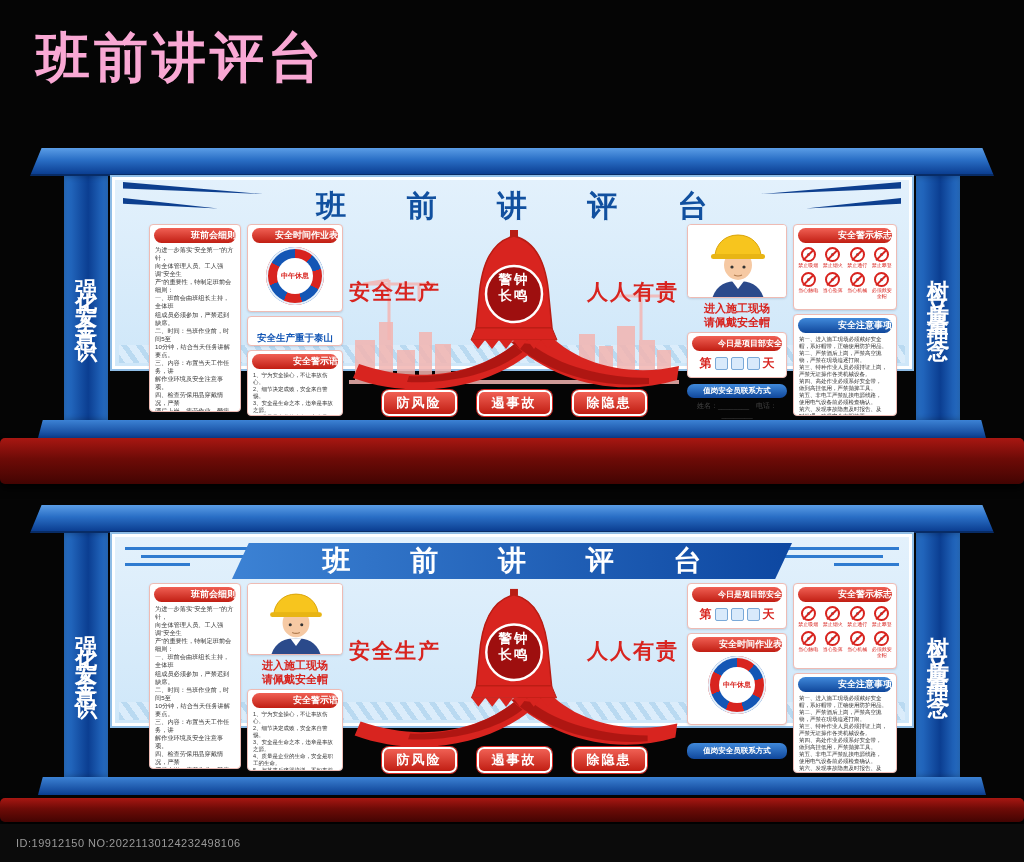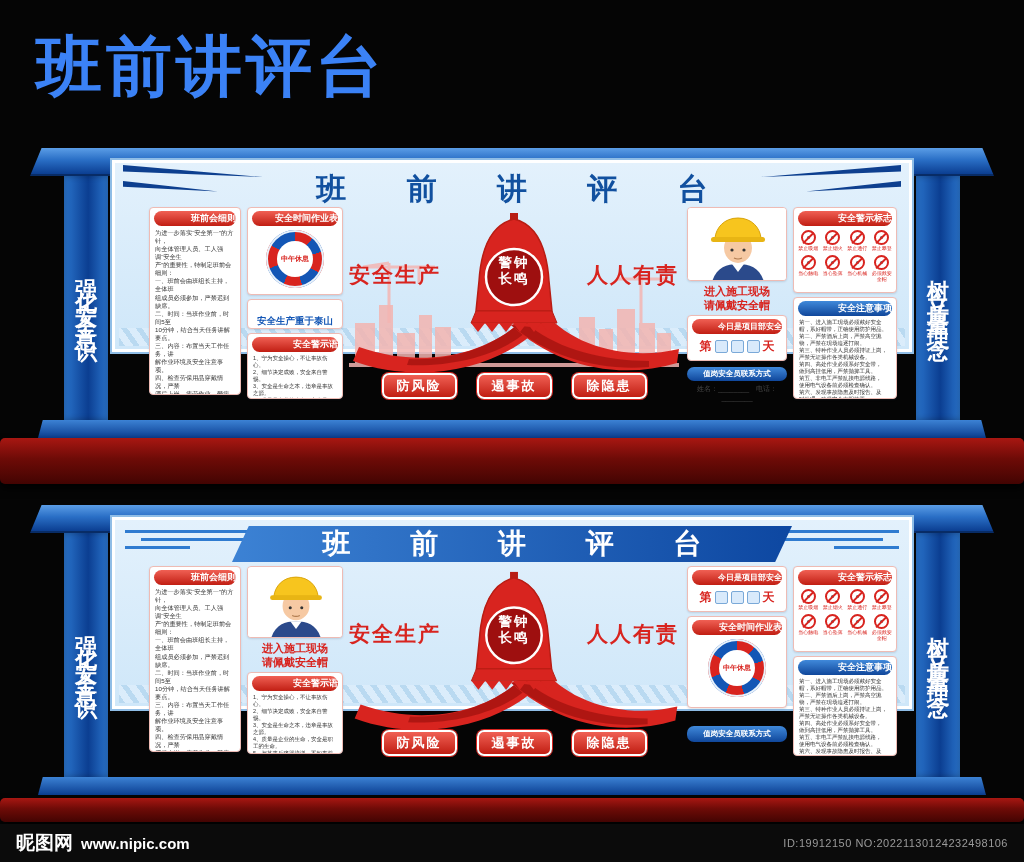--- a/index.html
+++ b/index.html
@@ -3,22 +3,22 @@
 <meta charset="utf-8">
 <style>
   * { margin:0; padding:0; box-sizing:border-box; }
   body { background:#000; }
   .stage {
     position:relative; width:1024px; height:862px; overflow:hidden;
     background:#050505; font-family:"Liberation Sans", sans-serif;
   }
   
   .main-title {
-    position:absolute; left:36px; top:22px; color:#3b82f6;
-    font-size:66px; font-weight:900; letter-spacing:4px;
+    position:absolute; left:36px; top:22px; color:#f9a8d4;
+    font-size:54px; font-weight:900; letter-spacing:4px;
   }
   
   .beam {
     position:absolute; left:0; width:1024px;
     background:linear-gradient(180deg,#a81712,#6e0b07 45%,#430402);
     border-radius:5px; box-shadow:0 5px 8px rgba(0,0,0,.8);
   }
   .beam1 { top:438px; height:46px; }
   .beam2 { top:798px; height:24px; }
   
@@ -41,21 +41,21 @@
   .pillar-text {
     writing-mode:vertical-rl; text-orientation:upright;
     color:#fff; font-size:22px; font-weight:bold; letter-spacing:12px;
   }
   .base {
     position:absolute; bottom:0; left:8px; right:8px; height:18px;
     background:linear-gradient(180deg,#3c82d4,#0b3e91);
     clip-path:polygon(0.5% 0, 99.5% 0, 100% 100%, 0 100%);
   }
   .inner {
-    position:absolute; top:12px; left:82px; right:82px; height:192px;
+    position:absolute; top:29px; left:82px; right:82px; height:192px;
     background:linear-gradient(180deg,#e3f1fc,#cfe7f9);
     border:3px solid #fff; outline:2px solid #8fbde6;
   }
   .stripes {
     position:absolute; left:4px; right:4px; bottom:3px; height:18px;
     background:repeating-linear-gradient(55deg,#b7d8f0 0 5px,#dcedfb 5px 12px);
     opacity:.9;
   }
   
   .b1-title {
@@ -525,20 +525,16 @@
             <div class="tl-s">第六、发现事故隐患及时报告、及</div>
             <div class="tl-s">时处理，确保安全文明施工。</div>
           </div>
       </div>
     </div>
   </section>
 
   <div class="beam beam2"></div>
 
   <div class="footer">
-    <div class="f-left">
-      <span class="f-site">昵图网</span>
-      <span class="f-url">www.nipic.com</span>
-    </div>
     <div class="f-meta">ID:19912150 NO:20221130124232498106</div>
   </div>
 
 </div>
 
 </body></html>

